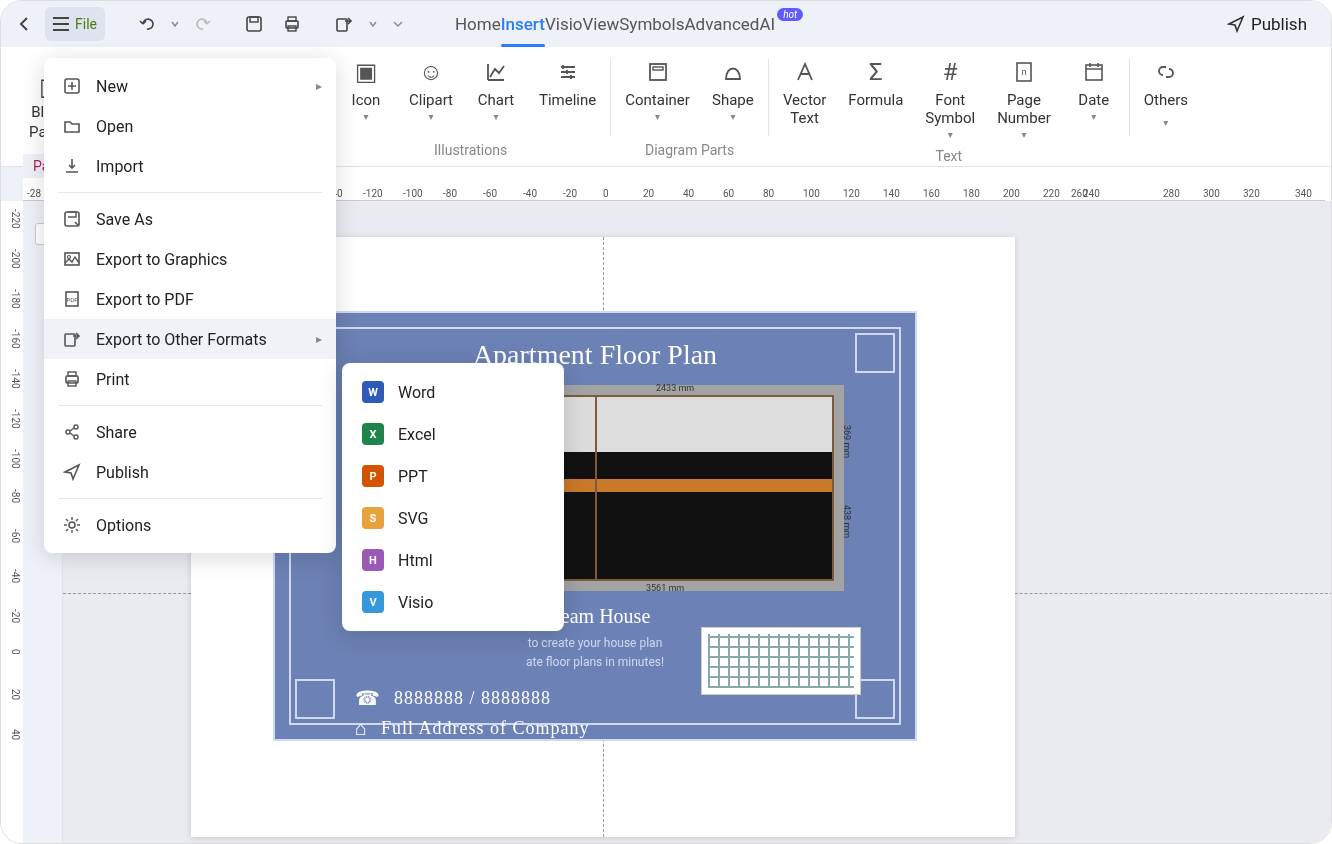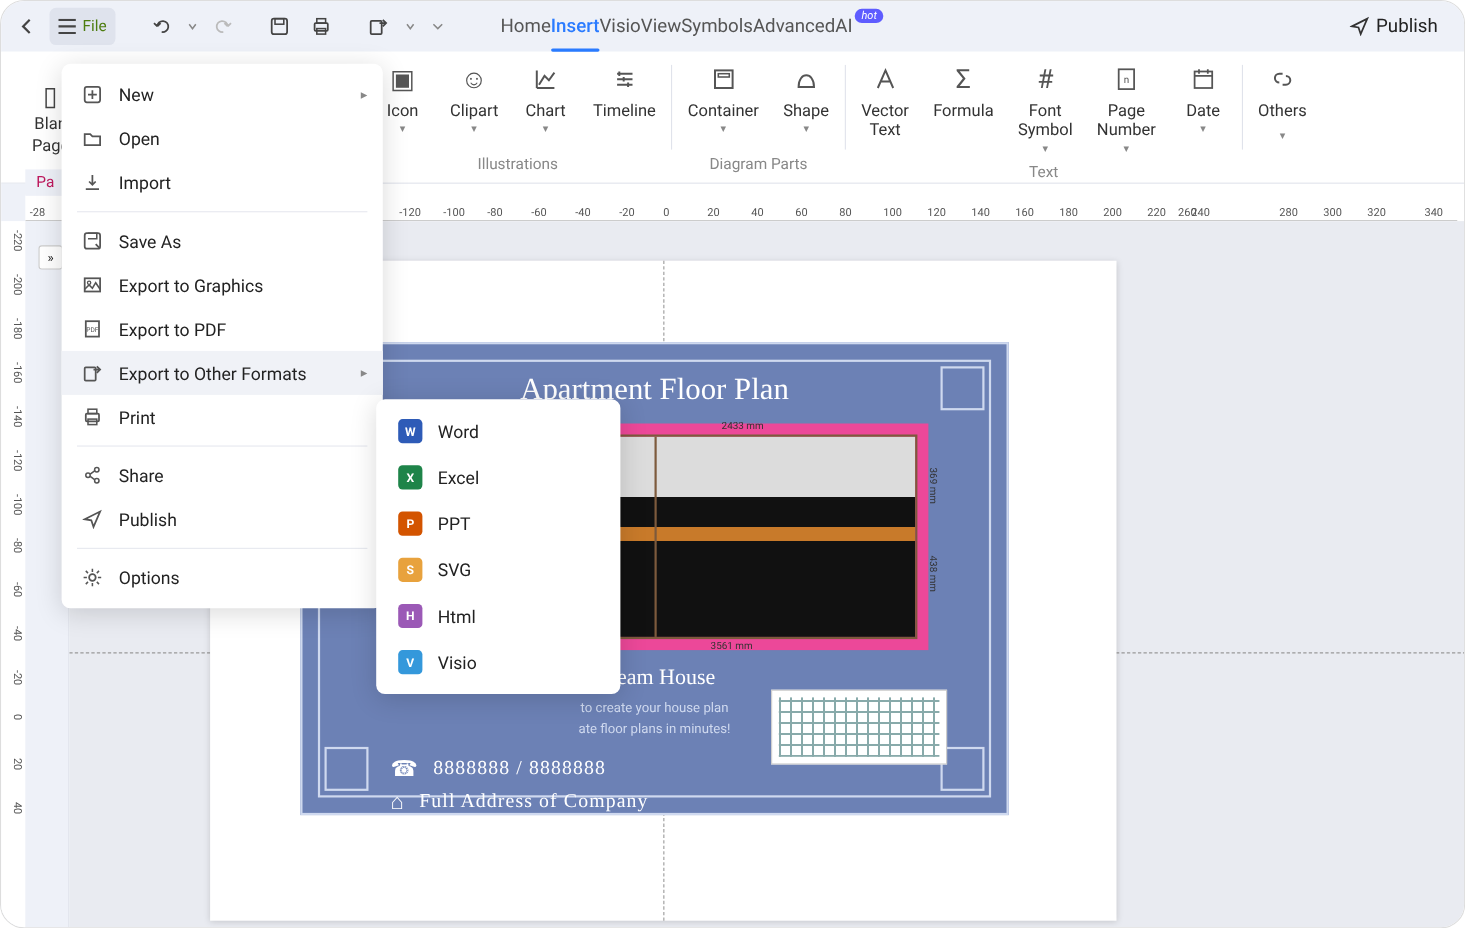--- a/index.html
+++ b/index.html
@@ -38,33 +38,33 @@
     .canvas-wrap{position:absolute;left:62px;right:0;top:200px;bottom:0;background:#e9ebf1;overflow:hidden}
     .page{position:absolute;left:128px;top:36px;width:824px;height:600px;background:#fff;box-shadow:0 1px 6px rgba(0,0,0,.15)}
     .guide-v{position:absolute;top:0;bottom:0;border-left:1px dashed #999}
     .guide-h{position:absolute;left:0;right:0;border-top:1px dashed #999}
     
     .poster{position:absolute;left:82px;top:74px;width:644px;height:430px;background:#6c81b5;padding:14px;border:2px solid #cfd9ef}
     .poster-frame{border:2px solid #cfd9ef;width:100%;height:100%;position:relative;padding:6px}
     .corner{position:absolute;width:40px;height:40px;border:2px solid #cfd9ef;border-radius:0}
     .corner.tl{top:4px;left:4px}.corner.tr{top:4px;right:4px}.corner.bl{bottom:4px;left:4px}.corner.br{bottom:4px;right:4px}
     .poster-title{font-family:Georgia,serif;font-size:28px;color:#fff;text-align:center;margin:4px 0 8px}
-    .floorplan-card{background:#ec4899;width:498px;height:206px;margin:14px auto;position:relative}
+    .floorplan-card{background:#a3a3a3;width:498px;height:206px;margin:14px auto;position:relative}
     .fp-inner{position:absolute;left:10px;top:10px;right:10px;bottom:10px;border:2px solid #7d5a3d;background:linear-gradient(180deg,#dcdcdc 0 30%,#111 30% 45%,#c87a2a 45% 52%,#111 52% 100%)}
     .fp-divider{position:absolute;top:0;bottom:0;left:50%;width:2px;background:#7d5a3d}
     .dim-label{position:absolute;font-size:9px;color:#333}
     .subtitle{font-family:Georgia,serif;font-size:20px;color:#fff;text-align:center;margin-top:10px}
     .desc{font-size:12px;color:#cfd9ef;text-align:center;margin-top:6px;line-height:1.6}
     .contact{display:flex;align-items:center;gap:14px;margin-top:14px;padding-left:58px}
     .contact .icn{color:#fff;font-size:20px}
     .contact .txt{color:#fff;font-size:18px;letter-spacing:1px;font-family:Georgia,serif}
     .sitemap-preview{position:absolute;right:38px;bottom:28px;width:160px;height:68px;background:#fff;border:1px solid #ccc}
     .sitemap-preview .grid{position:absolute;inset:6px;background:repeating-linear-gradient(0deg,#8aa 0 2px,transparent 2px 10px),repeating-linear-gradient(90deg,#8aa 0 2px,transparent 2px 10px)}
     
-    .file-menu{position:absolute;left:55px;top:57px;width:292px;background:#fff;border-radius:8px;box-shadow:0 4px 24px rgba(0,0,0,.15);padding:8px 0;z-index:10}
+    .file-menu{position:absolute;left:43px;top:57px;width:292px;background:#fff;border-radius:8px;box-shadow:0 4px 24px rgba(0,0,0,.15);padding:8px 0;z-index:10}
     .fm-item{display:flex;align-items:center;gap:14px;padding:10px 18px;font-size:16px;color:#222;cursor:pointer;position:relative}
     .fm-item:hover,.fm-item.hover{background:#f0f2f7}
     .fm-item .ic{width:20px;height:20px;display:flex;align-items:center;justify-content:center;color:#555}
     .fm-item .arrow{position:absolute;right:14px;color:#888;font-size:12px}
     .fm-sep{height:1px;background:#e6e8ef;margin:6px 14px}
     
     .submenu{position:absolute;left:341px;top:362px;width:222px;background:#fff;border-radius:8px;box-shadow:0 4px 24px rgba(0,0,0,.15);padding:8px 0;z-index:11}
     .sm-item{display:flex;align-items:center;gap:14px;padding:10px 20px;font-size:16px;color:#222;cursor:pointer}
     .app-icon{width:22px;height:22px;border-radius:4px;display:flex;align-items:center;justify-content:center;color:#fff;font-size:11px;font-weight:700}
     .ai-word{background:#2e5bb7}.ai-excel{background:#1e8449}.ai-ppt{background:#d35400}.ai-svg{background:#e8a23d}.ai-html{background:#9b59b6}.ai-visio{background:#3498db}.ai-ps{background:#6c3fb0}

